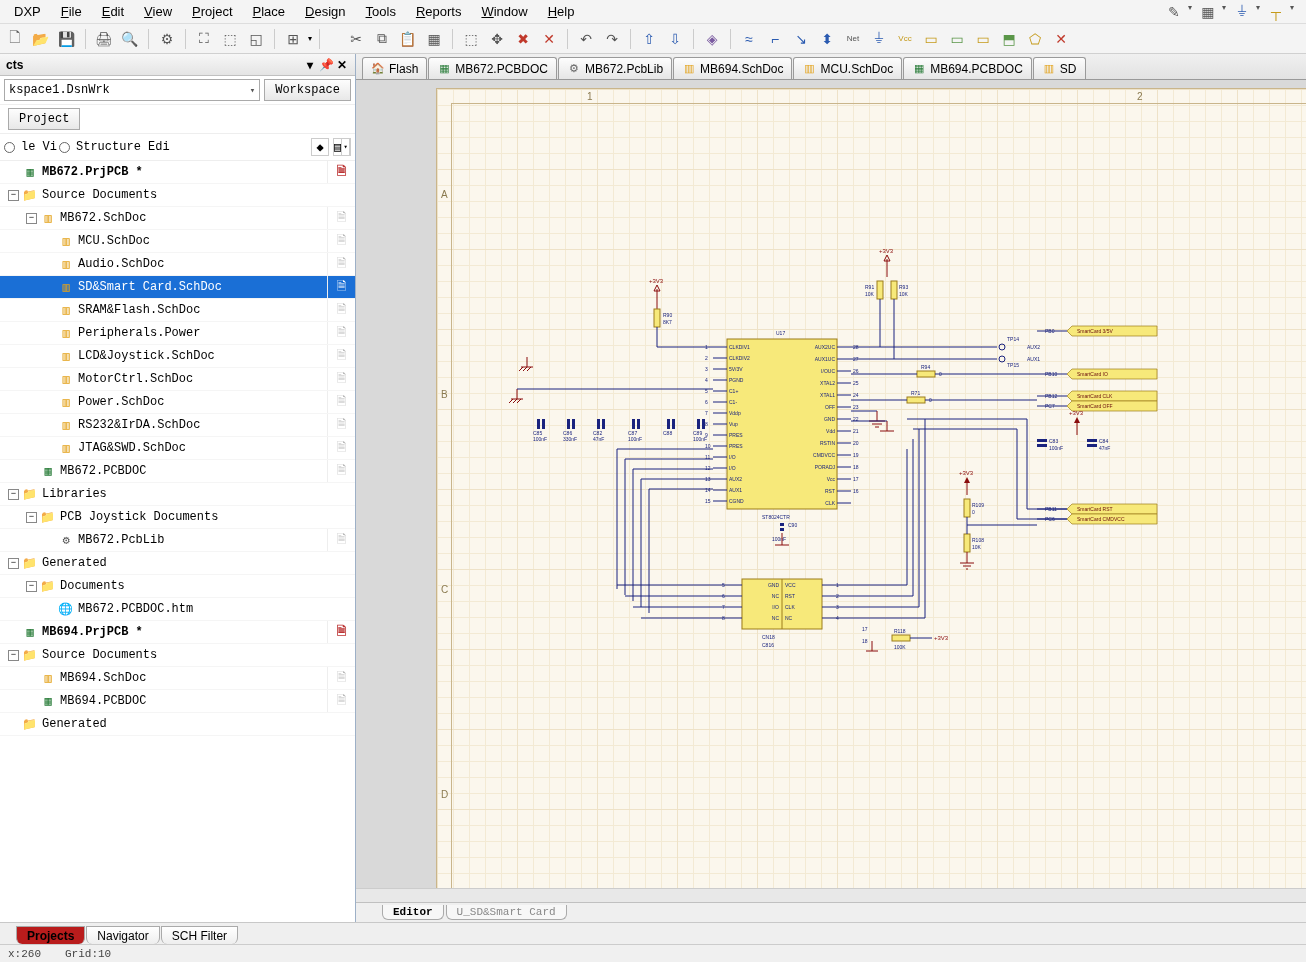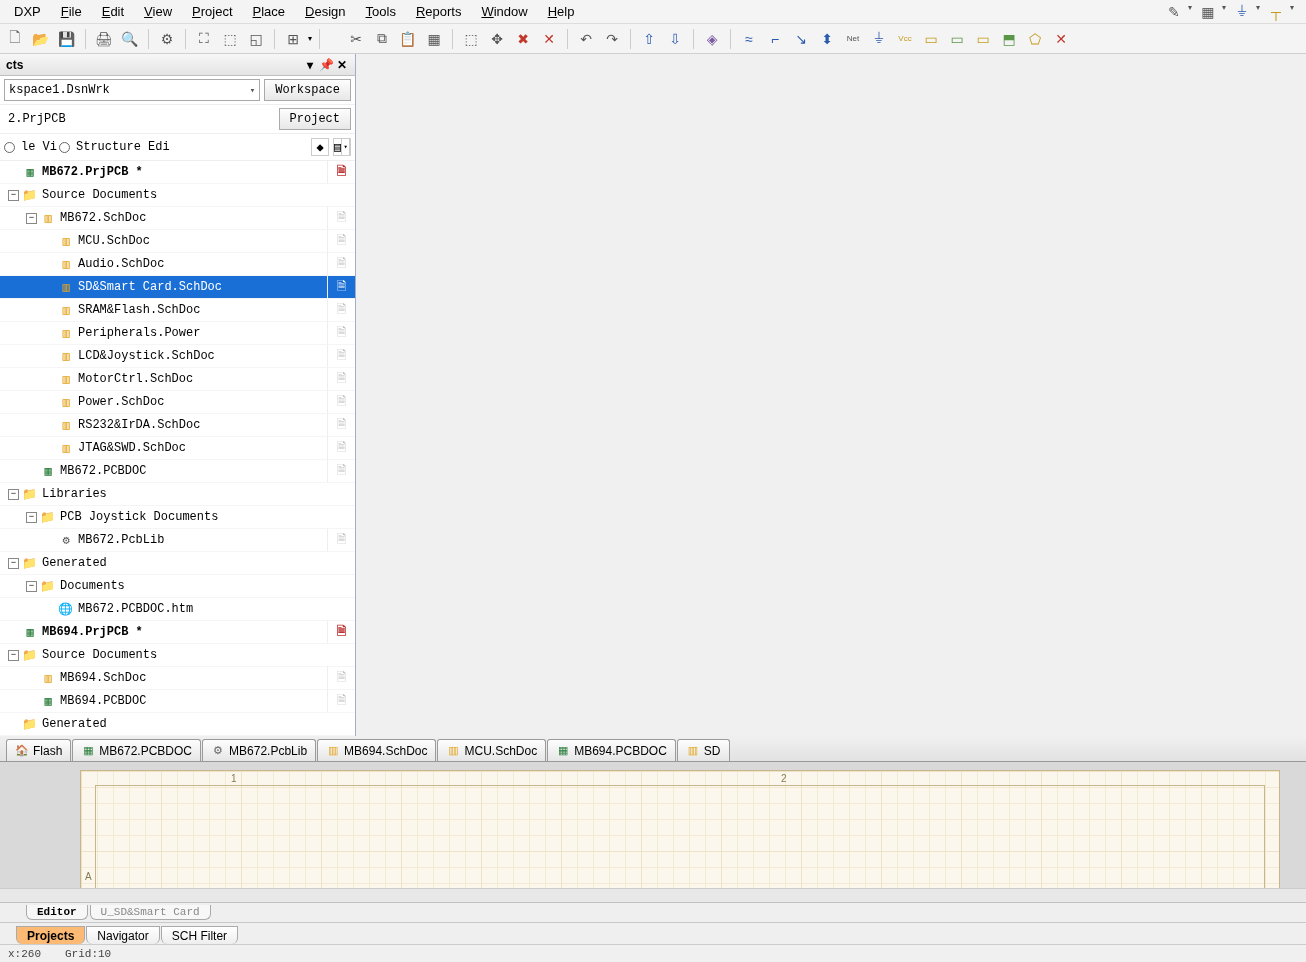--- a/index.html
+++ b/index.html
@@ -40,21 +40,21 @@
   padding: 0 4px;
   gap: 4px;
 }
 .tb-ico {
   width: 22px; height: 22px;
   display: inline-flex; align-items:center; justify-content:center;
   font-size: 14px; color:#555;
 }
 .tb-sep { width:1px; height:20px; background:#ccc; margin:0 3px; }
 
-.content { display:flex; height: calc(100% - 24px - 30px - 22px - 18px); flex-direction: column; }
+.content { display:flex; height: calc(100% - 24px - 30px - 22px - 18px); }
 .left-panel {
   width: 356px;
   background: #fff;
   border-right: 1px solid #9db0c7;
   display:flex; flex-direction:column;
 }
 .panel-title {
   height: 22px;
   background: linear-gradient(#f7f7f7,#e4e4e4);
   border-bottom: 1px solid #c0c0c0;
@@ -154,21 +154,21 @@
 }
 .btab {
   padding: 2px 10px 1px 10px;
   border:1px solid #aaa;
   border-bottom: none;
   background: linear-gradient(#fff,#eee);
   border-radius: 0 0 6px 6px;
   margin-right: 1px;
   font-size:12px;
 }
-.btab.active { font-weight:bold; background:#fdba74; }
+.btab.active { font-weight:bold; background:#b91c1c; }
 
 .right-panel { flex:1; display:flex; flex-direction:column; background:#d9d9d9; }
 .doc-tabs {
   height:26px;
   background: linear-gradient(#f0f0f0,#e2e2e2);
   display:flex; align-items:flex-end;
   padding-left: 6px;
   border-bottom: 1px solid #999;
   gap:1px;
 }
@@ -365,23 +365,20 @@
       </div>
     </div>
     <div class="panel-row">
       <div class="combo">
         <span>kspace1.DsnWrk</span>
         <span class="caret2">▾</span>
       </div>
       <button class="panel-btn">Workspace</button>
     </div>
     <div class="panel-row">
-      <div class="combo" style="border:none;">
-        <span>2.PrjPCB</span>
-      </div>
       <button class="panel-btn">Project</button>
     </div>
     <div class="view-row">
       <span class="radio-lbl">
         <span style="width:11px;height:11px;border:1px solid #666;border-radius:50%;display:inline-block;"></span>
       </span>
       <span>le Vi</span>
       <span class="radio-lbl" style="margin-left:2px;">
         <span style="width:11px;height:11px;border:1px solid #666;border-radius:50%;display:inline-block;"></span>
       </span>

